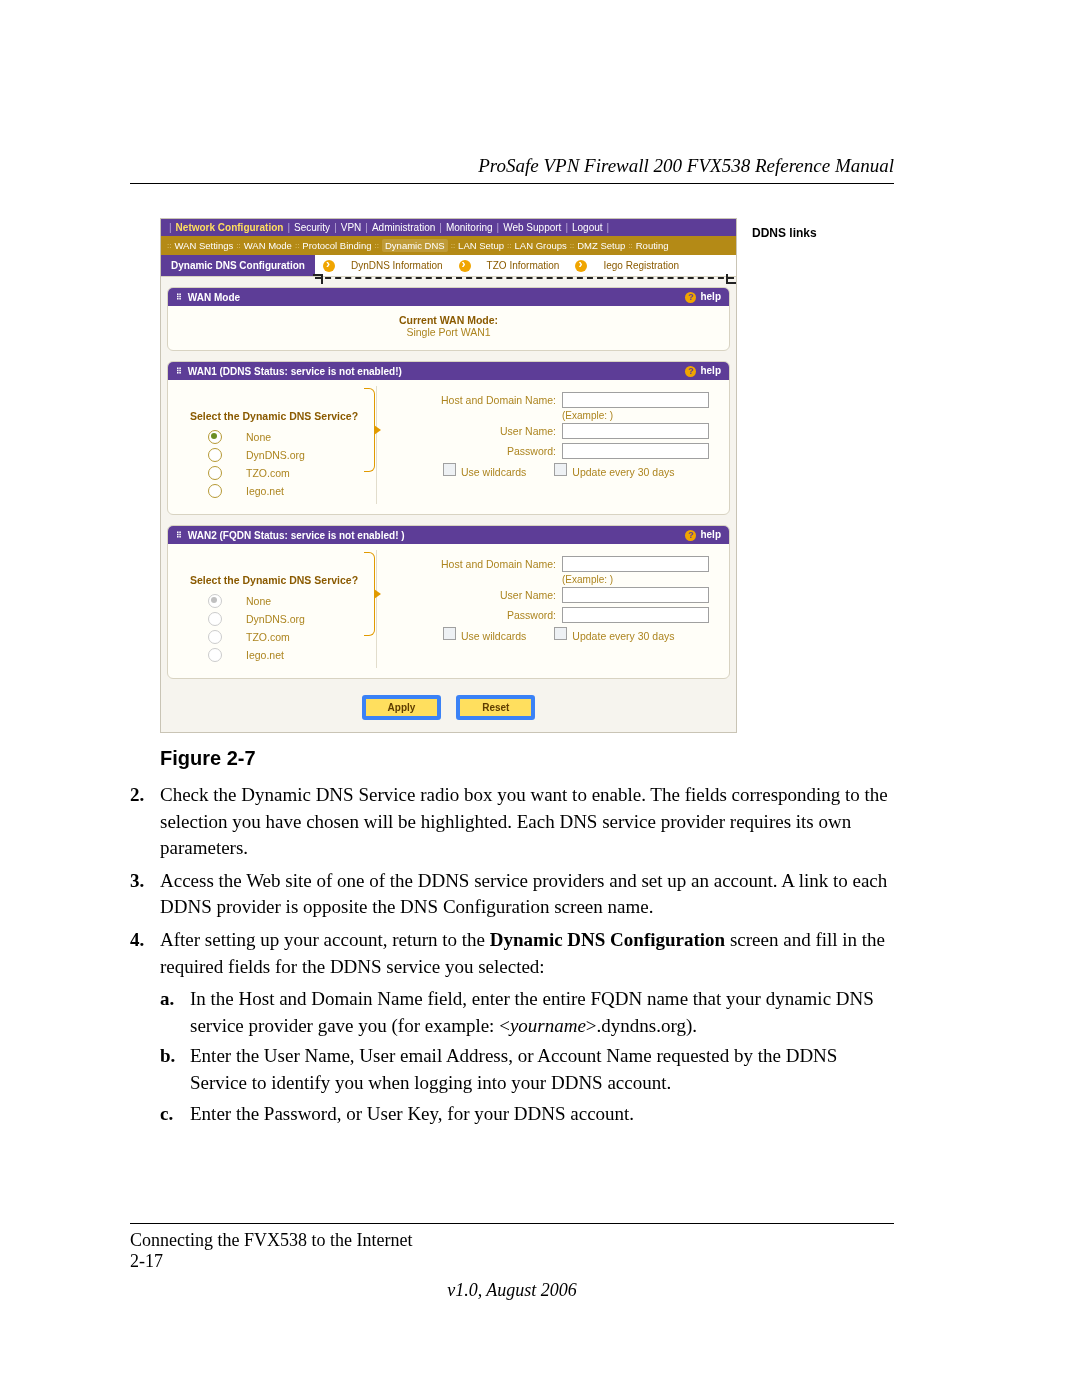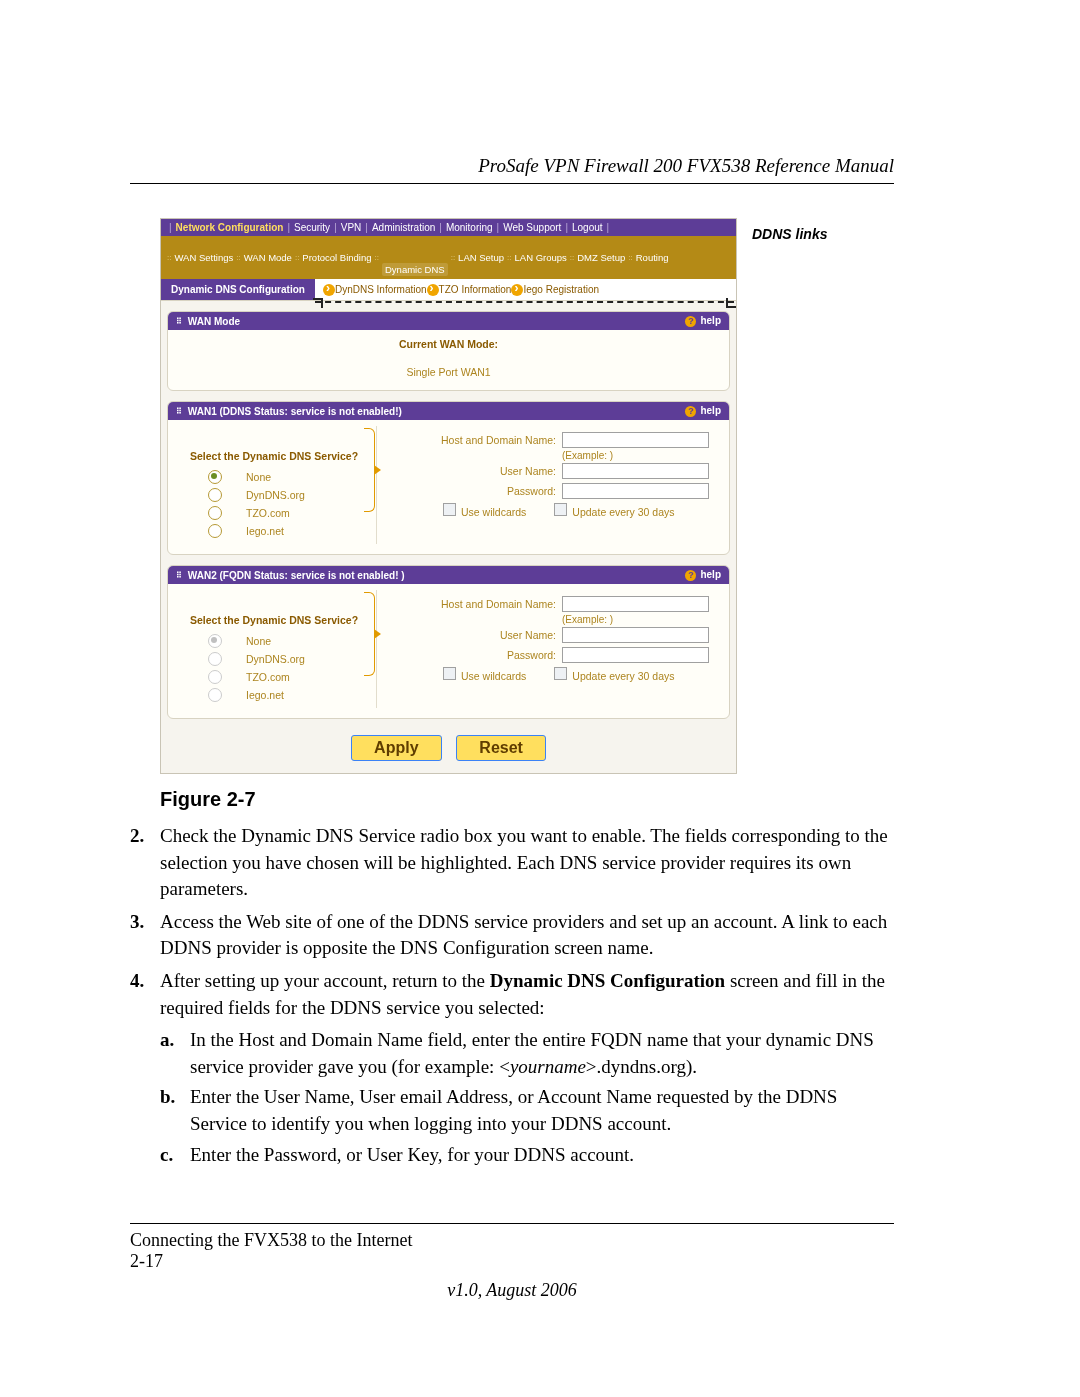--- a/index.html
+++ b/index.html
@@ -21,24 +21,23 @@
     font-style: italic;
     font-size: 19px;
     margin-bottom: 6px;
   }
   .thin-rule { border: 0; border-top: 1px solid #000; margin: 4px 0 34px 0; }
   .fig-annot {
     position: absolute;
     left: 752px;
     top: 226px;
     font-family: Arial, Helvetica, sans-serif;
-    font-size: 14px;
+    font-size: 12px;
     line-height: 1.25;
     font-weight: bold;
-    font-style: italic;
   }
   
   .shot {
     width: 575px;
     margin-left: 30px;
     font-family: Verdana, Arial, sans-serif;
     font-size: 10px;
     color: #333;
     background: #f6f4ee;
     border: 1px solid #c9c4b5;
@@ -60,21 +59,21 @@
     background: #b48a16;
     color: #fff;
     font-size: 9.5px;
     padding: 3px 6px;
     display: flex;
     gap: 3px;
     align-items: center;
     flex-wrap: nowrap;
   }
   .subnav .ss { color: #e6cf89; font-size: 8px; }
-  .subnav .sel { color: #fff; background: rgba(255,255,255,0.15); padding: 1px 3px; border-radius: 2px; margin-top: 24px; }
+  .subnav .sel { color: #fff; background: rgba(255,255,255,0.15); padding: 1px 3px; border-radius: 2px; }
   .linkbar {
     display: flex;
     align-items: center;
     background: #fff;
     border-bottom: 1px solid #d8d3c2;
     font-size: 10px;
     position: relative;
   }
   .linkbar-left {
     background: #5d3d97;
@@ -82,21 +81,21 @@
     font-weight: bold;
     padding: 5px 10px;
     font-size: 10px;
   }
   .linkbar-right {
     flex: 1;
     padding: 4px 8px;
     color: #8a5a00;
     display: flex;
     align-items: center;
-    gap: 0;
+    gap: 16px;
     position: relative;
   }
   .arrow-circ {
     display: inline-block;
     width: 12px; height: 12px; border-radius: 50%;
     background: #f0a500;
     position: relative;
   }
   .arrow-circ::after {
     content: "›"; position: absolute; left: 3px; top: -3px;
@@ -146,21 +145,21 @@
     background: #f0a500;
     color: #5d3d97;
     text-align: center;
     font-size: 9px;
     line-height: 11px;
     margin-right: 4px;
     font-weight: bold;
   }
   .panel-body { padding: 8px 20px 12px 20px; }
   .centered { text-align: center; color: #8a5a00; font-weight: bold; font-size: 10.5px; }
-  .centered .sub { color: #ad8520; font-weight: normal; display: block; margin-top: 16px; }
+  .centered .sub { color: #ad8520; font-weight: normal; display: block; margin-top: 0; }
   .two-col { display: flex; }
   .two-col .left { width: 180px; padding: 4px 4px 4px 22px; color: #8a5a00; font-size: 10.5px; }
   .two-col .left .hdr { font-weight: bold; margin-bottom: 6px; margin-top: 20px; }
   .radio-row { display: flex; align-items: center; gap: 24px; color: #ad8520; padding: 2px 0 2px 18px; font-size: 10.5px; }
   .radio { width: 12px; height: 12px; border-radius: 50%; border: 1px solid #b69935; background: #fff; position: relative; display:inline-block; }
   .radio.sel::after { content:""; position:absolute; left:2px; top:2px; width:6px; height:6px; border-radius:50%; background:#6b8e23; }
   .radio.dim { border-color: #ccc; }
   .radio.dimsel::after { content:""; position:absolute; left:2px; top:2px; width:6px; height:6px; border-radius:50%; background:#c0c0c0; }
   .two-col .right { flex:1; padding: 4px 10px; color: #8a5a00; }
   .frow { display:flex; align-items:center; padding: 2px 0; }
@@ -186,25 +185,25 @@
     top: calc(50% - 5px);
     width: 0; height: 0;
     border-top: 5px solid transparent;
     border-bottom: 5px solid transparent;
     border-left: 7px solid #e19a00;
   }
   .btn-row { text-align:center; padding: 10px 0 12px 0; }
   .btn {
     display:inline-block;
     font-family: Verdana, sans-serif;
-    font-size: 16px;
+    font-size: 10px;
     font-weight: bold;
     color: #5f3d00;
     background: #ffdf5e;
-    border: 1px solid #3b82f6;
+    border: 4px solid #3b82f6;
     border-radius: 3px;
     padding: 3px 22px;
     margin: 0 6px;
   }
   
   .fig-caption {
     font-family: Arial, Helvetica, sans-serif;
     font-weight: bold;
     font-size: 20px;
     margin: 14px 0 12px 30px;

